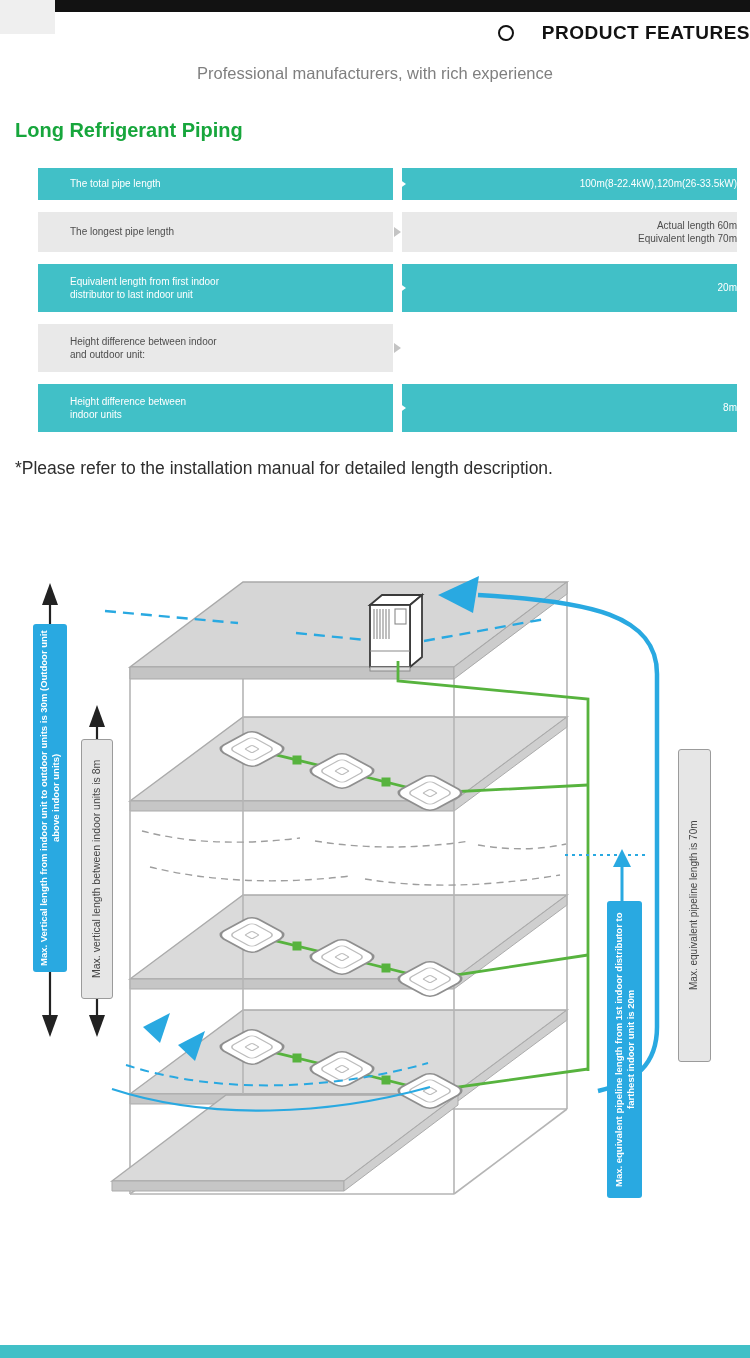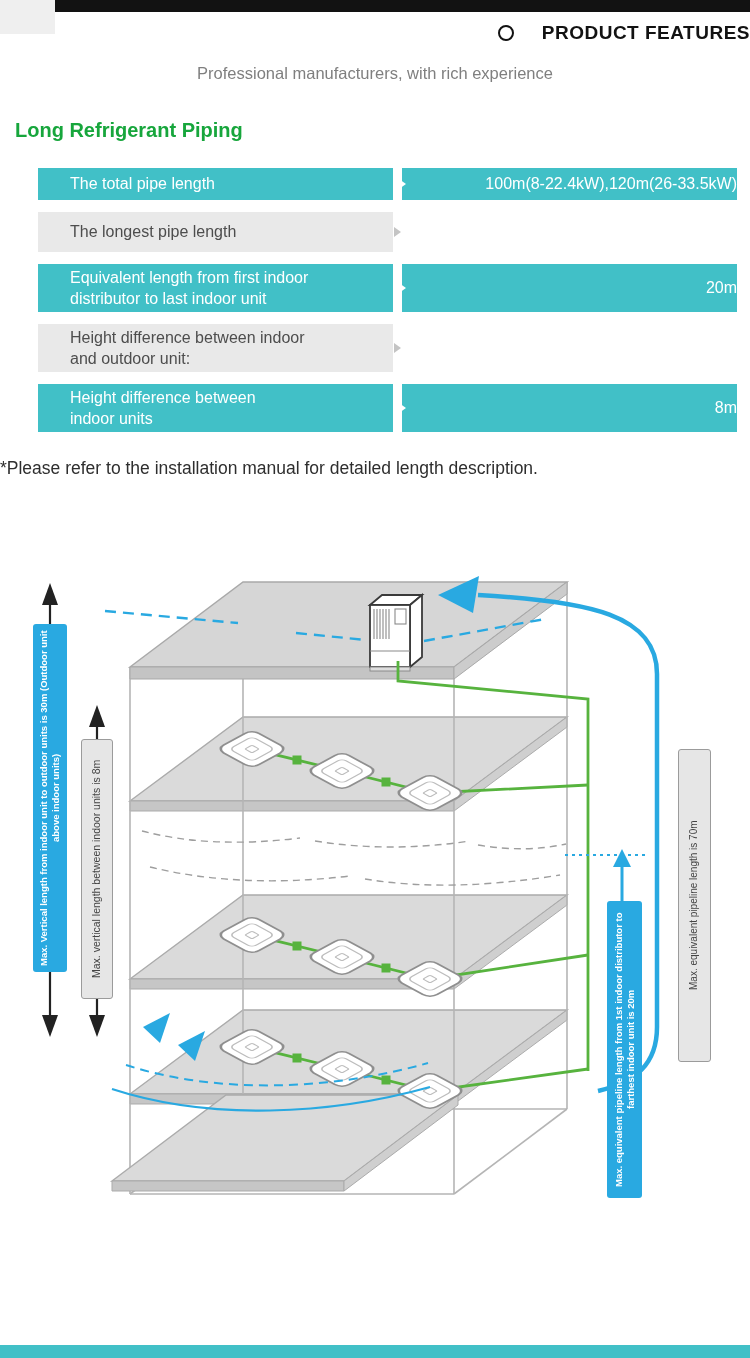--- a/index.html
+++ b/index.html
@@ -11,35 +11,35 @@
   .top-black-bar{position:absolute;top:0;left:0;width:750px;height:12px;background:#121212;}
   .corner-gray{position:absolute;top:0;left:0;width:55px;height:34px;background:#efefef;}
   .header-row{position:relative;padding-top:22px;display:flex;justify-content:flex-end;align-items:center;gap:28px;}
   .ring-icon{width:12px;height:12px;border:2.5px solid #121212;border-radius:50%;background:#fff;flex:0 0 auto;}
   .page-title{font-size:19px;font-weight:bold;letter-spacing:0.5px;color:#121212;}
   .subtitle{margin-top:20px;text-align:center;font-size:16.5px;color:#7f7f7f;}
   .section-title{margin:36px 0 0 15px;font-size:20px;font-weight:bold;color:#17a63c;}
 
   
   .spec-table{margin:26px 13px 0 10px;}
-  .spec-row{display:flex;margin-bottom:12px;font-size:16px;padding-left:28px;}
+  .spec-row{display:flex;margin-bottom:12px;font-size:10px;padding-left:28px;}
   .spec-row .cell{display:flex;flex-direction:column;justify-content:center;}
   .spec-row .cell .ln{display:block;line-height:1.32;}
   .spec-row .left{width:355px;padding-left:32px;box-sizing:border-box;}
   .spec-row .right{flex:1;padding-left:23px;box-sizing:border-box;text-align:right;}
   .spec-row .gap{width:9px;position:relative;z-index:2;}
   .tri{position:absolute;top:50%;margin-top:-5px;width:0;height:0;
        border-top:5px solid transparent;border-bottom:5px solid transparent;border-left:7px solid #c4c4c4;}
   .spec-row.teal .cell{background:#41c0c7;color:#ffffff;}
   .spec-row.teal .tri{left:6px;border-left-color:#ffffff;}
   .spec-row.gray .cell{background:#e9e9e9;color:#4d4d4d;}
   .spec-row.gray .tri{left:1px;}
   .h-s{height:32px;} .h-m{height:40px;} .h-l{height:48px;}
 
-  .note-line{margin:26px 0 0 0;font-size:17.5px;color:#2e2e2e;}
+  .note-line{margin:26px 0 0 15px;font-size:17.5px;color:#2e2e2e;}
 
   
   .diagram{position:relative;width:750px;height:745px;margin-top:70px;}
   .diagram-svg{position:absolute;top:0;left:0;}
   .vlabel{
     position:absolute;writing-mode:vertical-rl;transform:rotate(180deg);
     display:flex;align-items:center;justify-content:center;text-align:center;
     border-radius:3px;box-sizing:border-box;padding:6px 3px;line-height:1.25;
   }
   .vlabel.blue{background:#29a9e1;color:#ffffff;font-weight:bold;font-size:9.5px;}
@@ -79,20 +79,24 @@
     </div>
   </div>
 
   <div class="spec-row gray h-m">
     <div class="cell left">
       <span class="ln">The longest pipe length</span>
     </div>
     <div class="gap">
         <i class="tri"></i>
       </div>
+    <div class="cell right">
+      <span class="ln">Actual length 60m</span>
+      <span class="ln">Equivalent length 70m</span>
+    </div>
   </div>
 
   <div class="spec-row teal h-l">
     <div class="cell left">
       <span class="ln">Equivalent length from first indoor</span>
       <span class="ln">distributor to last indoor unit</span>
     </div>
     <div class="gap">
         <i class="tri"></i>
       </div>

